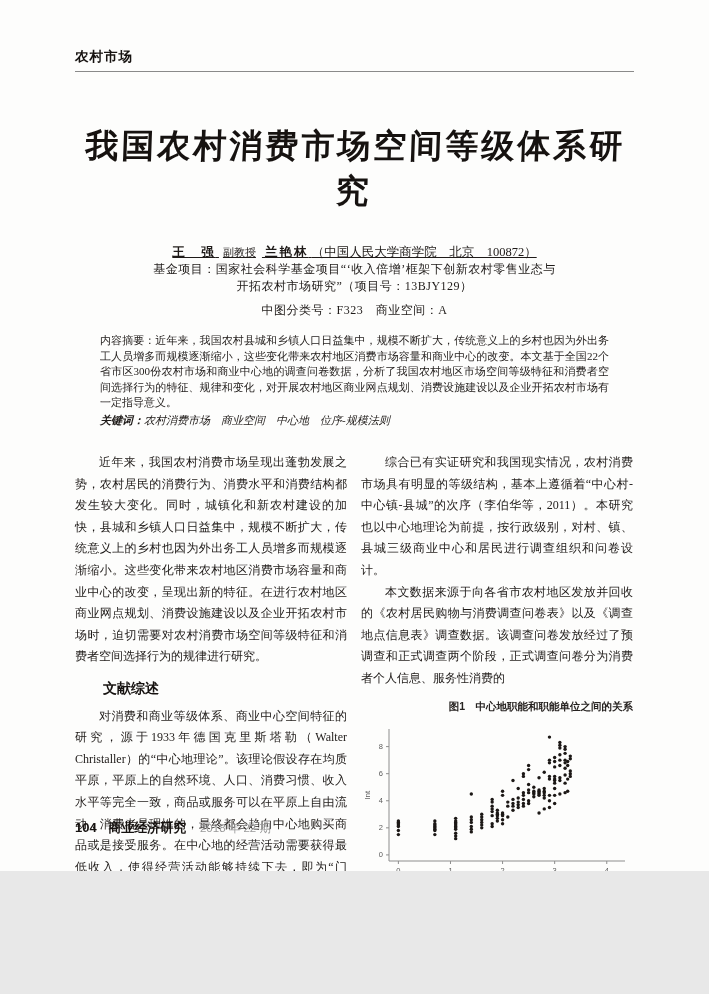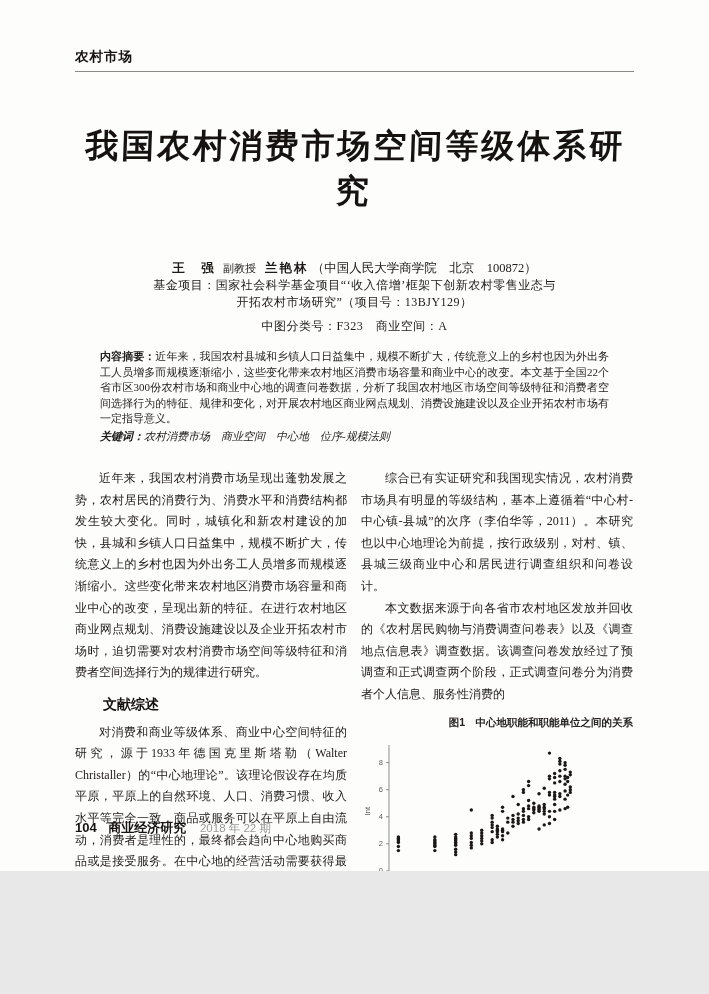--- a/index.html
+++ b/index.html
@@ -23,29 +23,29 @@
   .title {
     margin-top: 52px;
     text-align: center;
     font-size: 33px;
     font-weight: bold;
     letter-spacing: 3px;
     color: #161210;
     font-family: "DejaVu Serif", "Liberation Serif", serif;
     transform: skewX(-2deg);
   }
-  .byline { margin-top: 46px; text-align: center; font-size: 12.5px; }
+  .byline { margin-top: 30px; text-align: center; font-size: 12.5px; text-decoration: underline; }
   .byline .name { font-weight: bold; letter-spacing: 2px; }
   .byline .degree { font-size: 11px; margin: 0 6px 0 4px; }
   .fund-line { text-align: center; font-size: 12px; letter-spacing: 0.5px; }
   .clc-line { text-align: center; font-size: 12px; margin-top: 7px; letter-spacing: 0.5px; }
 
   
   .abstract { margin: 14px 25px 0 25px; font-size: 11px; line-height: 15.5px; text-align: justify; color: #262220; }
-  .abstract .lbl { font-weight: bold; font-family: "Liberation Sans", "DejaVu Sans", sans-serif; }
+  .abstract .lbl { font-weight: normal; font-family: "Liberation Sans", "DejaVu Sans", sans-serif; }
   .kw-row { margin: 2px 25px 0 25px; font-size: 11px; line-height: 15.5px; font-style: italic; }
   .kw-row .lbl { font-weight: bold; font-family: "Liberation Sans", "DejaVu Sans", sans-serif; }
 
   
   .columns { display: flex; gap: 14px; margin-top: 24px; }
   .col { width: 272px; font-size: 12px; line-height: 21.6px; text-align: justify; color: #1e1a18; }
   .col p { text-indent: 2em; }
   .sec-head {
     font-family: "Liberation Sans", "DejaVu Sans", sans-serif;
     font-weight: bold; font-size: 14px;

